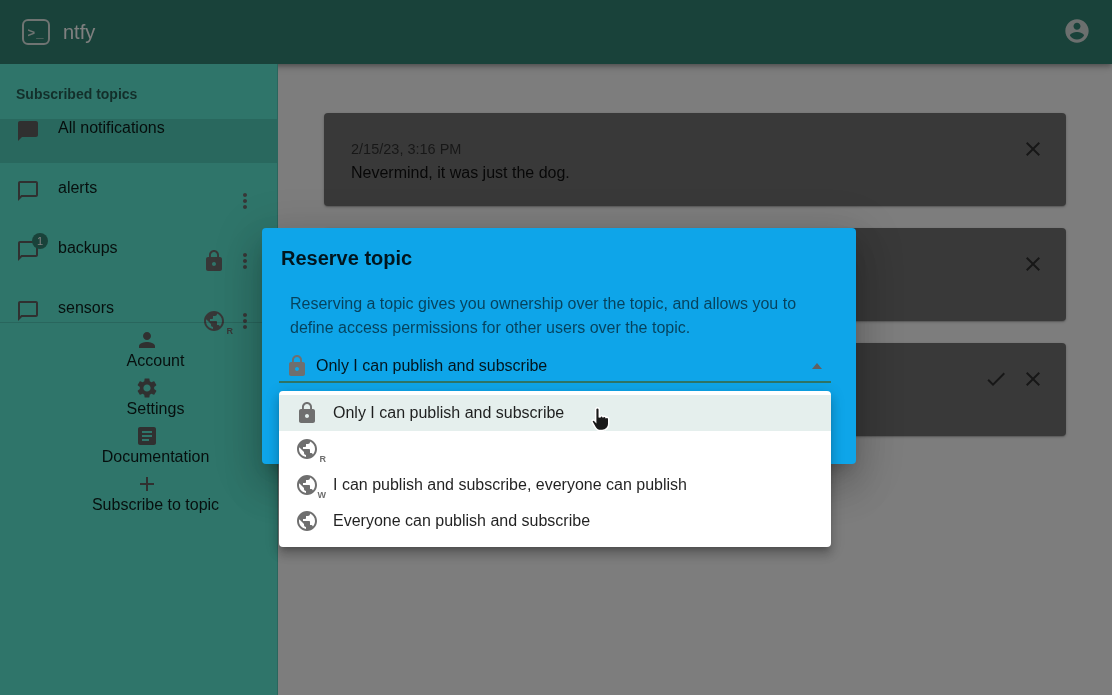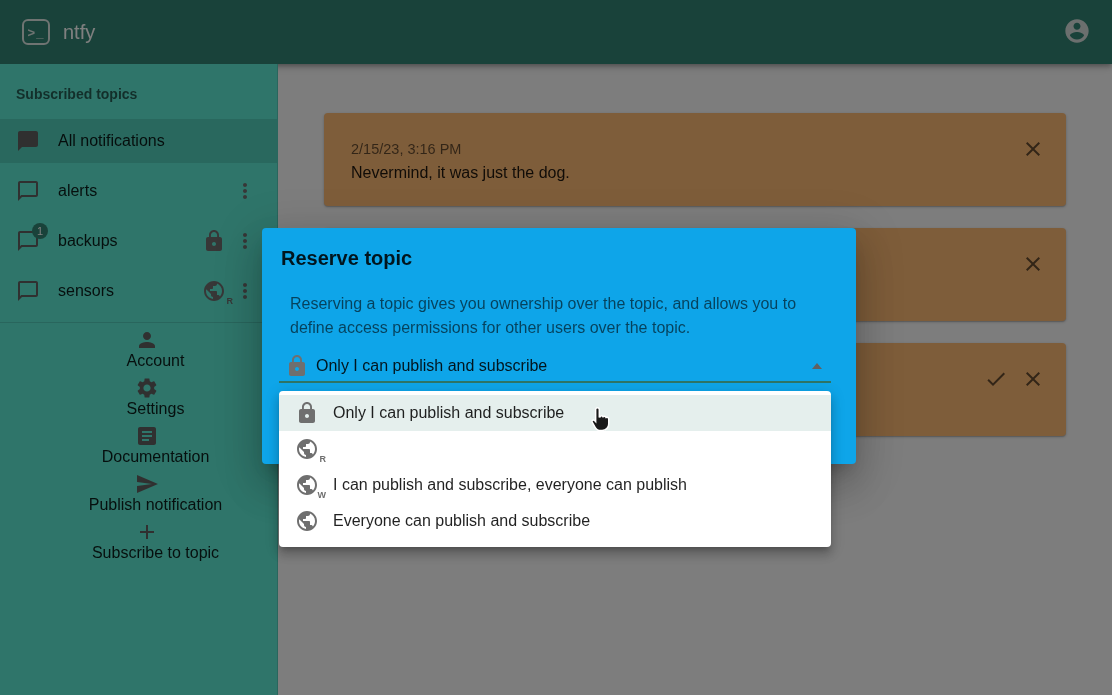--- a/index.html
+++ b/index.html
@@ -14,37 +14,37 @@
     border-radius:6px; color:#dfe8e5; font-weight:700; font-size:13px;
     display:flex; align-items:center; justify-content:center; letter-spacing:1px; }
   .app-title { color:#ffffff; font-size:20px; font-weight:500; margin-left:13px; }
   .account-btn { position:absolute; right:21px; top:17px; width:28px; height:28px; color:#d6dedc; }
 
   
   .sidebar { position:absolute; left:0; top:64px; width:278px; height:631px;
     background:#5eead4; border-right:1px solid rgba(0,0,0,.12); z-index:1; }
   .subheader { padding:22px 16px 0 16px; color:rgba(0,0,0,.6); font-size:14px; font-weight:700; }
   .topic-list { position:absolute; left:0; top:55px; width:100%; }
-  .s-item { position:relative; height:44px; margin-bottom:6px; display:flex; align-items:center;
+  .s-item { position:relative; height:44px; margin-bottom:16px; display:flex; 
     padding-left:16px; cursor:pointer; }
   .s-item.selected { background:rgba(0,0,0,.11); }
   .s-icon { width:24px; height:24px; color:#616161; flex:0 0 24px; position:relative; }
   .s-label { margin-left:18px; font-size:16px; color:rgba(0,0,0,.87); }
   .badge { position:absolute; top:-6px; right:-8px; width:16px; height:16px; border-radius:50%;
     background:#338574; color:#fff; font-size:11px; line-height:16px; text-align:center; font-weight:400; }
   .sec-icon { position:absolute; right:51px; top:10px; width:24px; height:24px; color:#6f6f6f; }
   .dots-btn { position:absolute; right:20px; top:10px; width:24px; height:24px; color:#6f6f6f; cursor:pointer; }
   .divider { position:absolute; left:0; top:258px; width:100%; height:1px; background:rgba(0,0,0,.12); }
   .nav-list { position:absolute; left:0; top:264px; width:100%; }
   .n-item { height:48px; display:flex; align-items:center; padding-left:16px; cursor:pointer;flex-direction:column; }
   .globe-sub { position:absolute; right:-7px; bottom:-3px; font-size:9px; font-weight:700; color:#6f6f6f; }
 
   
   .main { position:absolute; left:279px; top:64px; width:833px; height:631px; background:#fafafa; }
-  .card { position:absolute; left:45px; width:742px; height:93px; background:#fdba74;
+  .card { position:absolute; left:45px; width:742px; height:93px; background:#737373;
     border-radius:4px; box-shadow:0 1px 3px rgba(0,0,0,.2),0 1px 1px rgba(0,0,0,.14); }
   .card .ts { position:absolute; left:27px; top:28px; font-size:14.5px; color:rgba(0,0,0,.6); }
   .card .msg { position:absolute; left:27px; top:51px; font-size:16px; color:rgba(0,0,0,.87); }
   .card-actions { position:absolute; right:21px; top:24px; display:flex; gap:13px; }
   .icon-btn { width:24px; height:24px; color:rgba(0,0,0,.6); cursor:pointer; }
 
   
   .backdrop { position:absolute; inset:0; background:rgba(0,0,0,.5); z-index:10; }
 
   
@@ -176,28 +176,20 @@
       <span class="s-icon">
         <svg viewBox="0 0 24 24" fill="currentColor">
             <path d="M19 3H5c-1.1 0-2 .9-2 2v14c0 1.1.9 2 2 2h14c1.1 0 2-.9 2-2V5c0-1.1-.9-2-2-2zm-5 14H7v-2h7v2zm3-4H7v-2h10v2zm0-4H7V7h10v2z"></path>
           </svg>
       </span>
       <span class="s-label">Documentation</span>
     </div>
     <div class="n-item">
       <span class="s-icon">
         <svg viewBox="0 0 24 24" fill="currentColor">
-            <path d="M2.01 21L23 12 2.01 3 2 10l15 2-15 2z"></path>
-          </svg>
-      </span>
-      <span class="s-label">Publish notification</span>
-    </div>
-    <div class="n-item">
-      <span class="s-icon">
-        <svg viewBox="0 0 24 24" fill="currentColor">
             <path d="M19 13h-6v6h-2v-6H5v-2h6V5h2v6h6v2z"></path>
           </svg>
       </span>
       <span class="s-label">Subscribe to topic</span>
     </div>
   </div>
 </div>
 
 <div class="main">
   <div class="card" style="top:49px">

